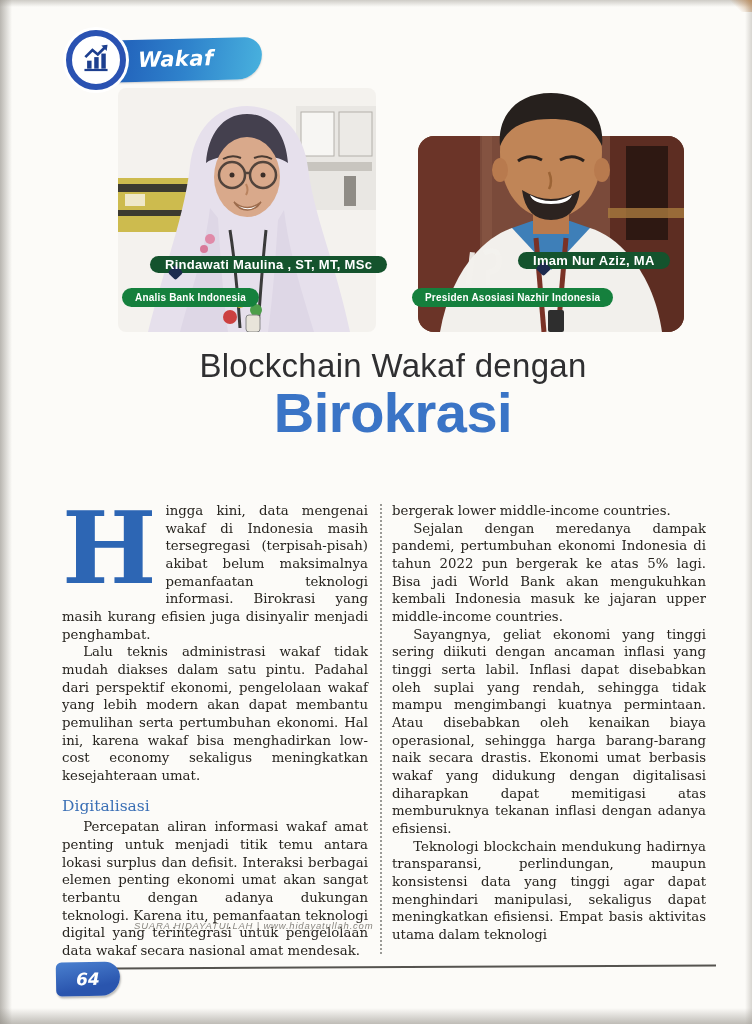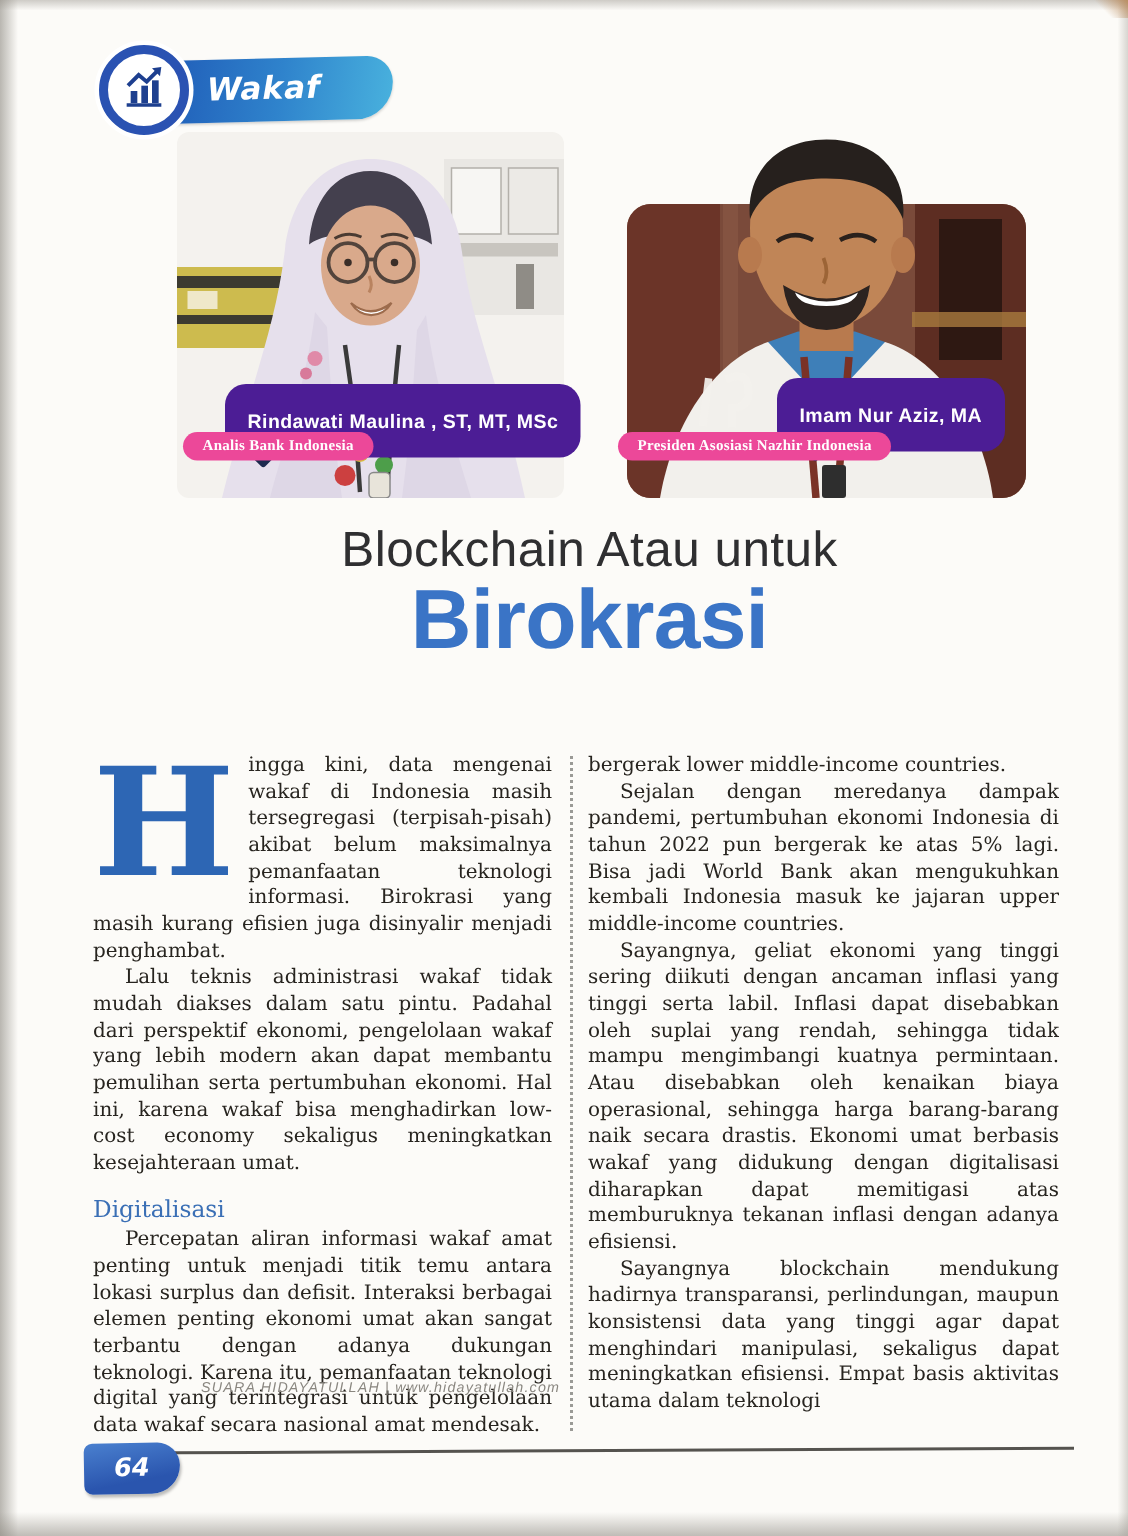--- a/index.html
+++ b/index.html
@@ -33,32 +33,32 @@
     border:6px solid #2a52b2; border-radius:50%; box-shadow:0 0 0 3px #ffffff;
     display:flex; align-items:center; justify-content:center;
   }
 
   
   .photo { position:absolute; }
   .photo-left  { left:118px; top:88px; width:258px; height:244px; }
   .photo-right { left:412px; top:88px; width:278px; height:244px; }
 
   .name-pill {
-    position:absolute; z-index:10; background:#4c1d95; color:#fff; font-weight:bold;
-    font-size:13px; padding:17px 15px; border-radius:14px; letter-spacing:.3px; white-space:nowrap;
+    position:absolute; z-index:10; background:#14532d; color:#fff; font-weight:bold;
+    font-size:13px; padding:1px 15px; border-radius:14px; letter-spacing:.3px; white-space:nowrap;
   }
   .name-pill::before {
     content:""; position:absolute; left:20px; bottom:-5px; width:11px; height:11px;
     background:#1d2a4e; transform:rotate(45deg); border-radius:2px; z-index:-1;
   }
   .name-pill-left  { left:150px; top:256px; }
   .name-pill-right { left:518px; top:252px; }
   .role-pill {
-    position:absolute; z-index:10; background:#ec4899; color:#fff; font-weight:bold;
-    font-size:10px; padding:4px 13px; border-radius:12px; white-space:nowrap; letter-spacing:.2px;font-family:Liberation Serif, serif;
+    position:absolute; z-index:10; background:#15803d; color:#fff; font-weight:bold;
+    font-size:10px; padding:4px 13px; border-radius:12px; white-space:nowrap; letter-spacing:.2px;
   }
   .role-pill-left  { left:122px; top:288px; }
   .role-pill-right { left:412px; top:288px;text-align:center; }
 
   
   .title-block { position:absolute; left:40px; top:349px; width:706px; text-align:center; z-index:5; }
   .kicker { font-size:33px; font-weight:400; color:#2f2f31; letter-spacing:.3px; line-height:1.05; }
   .headline { font-size:56px; font-weight:800; line-height:0.98; letter-spacing:-.5px; font-family:"Liberation Sans", sans-serif; }
   .headline-1 { color:#3a74c6; margin-top:2px; }
   .headline-2 { color:#2a5fc4; }
@@ -197,40 +197,40 @@
       <path d="M118 107 q21 12 42 0 q-3 9 -21 9 q-18 0 -21 -9 z" fill="#ffffff"></path>
     </svg>
   </div>
 
   <div class="name-pill name-pill-left">Rindawati Maulina , ST, MT, MSc</div>
   <div class="role-pill role-pill-left">Analis Bank Indonesia</div>
   <div class="name-pill name-pill-right">Imam Nur Aziz, MA</div>
   <div class="role-pill role-pill-right">Presiden Asosiasi Nazhir Indonesia</div>
 
   <div class="title-block">
-    <div class="kicker">Blockchain Atau untuk</div>
+    <div class="kicker">Blockchain Wakaf dengan</div>
     <div class="headline headline-1">Birokrasi</div>
   </div>
 
   <div class="article">
     <div class="col-divider"></div>
 
     <div class="col col-left">
       <p class="para para-first"><span class="dropcap">H</span><span><span>ingga kini, data mengenai wakaf di Indonesia masih tersegregasi (terpisah-pisah) akibat belum maksimalnya pemanfaatan teknologi informasi. Birokrasi yang masih kurang efisien juga disinyalir menjadi penghambat.</span></span></p>
       <p class="para"><span><span>Lalu teknis administrasi wakaf tidak mudah diakses dalam satu pintu. Padahal dari perspektif ekonomi, pengelolaan wakaf yang lebih modern akan dapat membantu pemulihan serta pertumbuhan ekonomi. Hal ini, karena wakaf bisa menghadirkan </span><span class="ital">low-cost economy</span><span> sekaligus meningkatkan kesejahteraan umat.</span></span></p>
       <h3 class="section-heading">Digitalisasi</h3>
       <p class="para"><span><span>Percepatan aliran informasi wakaf amat penting untuk menjadi titik temu antara lokasi surplus dan defisit. Interaksi berbagai elemen penting ekonomi umat akan sangat terbantu dengan adanya dukungan teknologi. Karena itu, pemanfaatan teknologi digital yang terintegrasi untuk pengelolaan data wakaf secara nasional amat mendesak.</span></span></p>
       <p class="para"></p>
     </div>
 
     <div class="col col-right">
       <p class="para para-first"><span><span>bergerak </span><span class="ital">lower middle-income countries</span><span>.</span></span></p>
       <p class="para"><span><span>Sejalan dengan meredanya dampak pandemi, pertumbuhan ekonomi Indonesia di tahun 2022 pun bergerak ke atas 5% lagi. Bisa jadi </span><span class="ital">World Bank</span><span> akan mengukuhkan kembali Indonesia masuk ke jajaran </span><span class="ital">upper middle-income countries</span><span>.</span></span></p>
       <p class="para"><span><span>Sayangnya, geliat ekonomi yang tinggi sering diikuti dengan ancaman inflasi yang tinggi serta labil. Inflasi dapat disebabkan oleh suplai yang rendah, sehingga tidak mampu mengimbangi kuatnya permintaan. Atau disebabkan oleh kenaikan biaya operasional, sehingga harga barang-barang naik secara drastis. Ekonomi umat berbasis wakaf yang didukung dengan digitalisasi diharapkan dapat memitigasi atas memburuknya tekanan inflasi dengan adanya efisiensi.</span></span></p>
-      <p class="para"><span><span>Sayangnya </span><span class="ital">blockchain</span><span> mendukung hadirnya transparansi, perlindungan, maupun konsistensi data yang tinggi agar dapat menghindari manipulasi, sekaligus dapat meningkatkan efisiensi. Empat basis aktivitas utama dalam teknologi </span></span></p>
+      <p class="para"><span><span>Teknologi </span><span class="ital">blockchain</span><span> mendukung hadirnya transparansi, perlindungan, maupun konsistensi data yang tinggi agar dapat menghindari manipulasi, sekaligus dapat meningkatkan efisiensi. Empat basis aktivitas utama dalam teknologi </span></span></p>
     </div>
   </div>
 
   <div class="footer-rule"></div>
   <div class="page-badge">64</div>
   <div class="footer-text">SUARA HIDAYATULLAH | www.hidayatullah.com</div>
 
   <div class="edge edge-left"></div>
   <div class="edge edge-top"></div>
   <div class="edge edge-bottom"></div>

